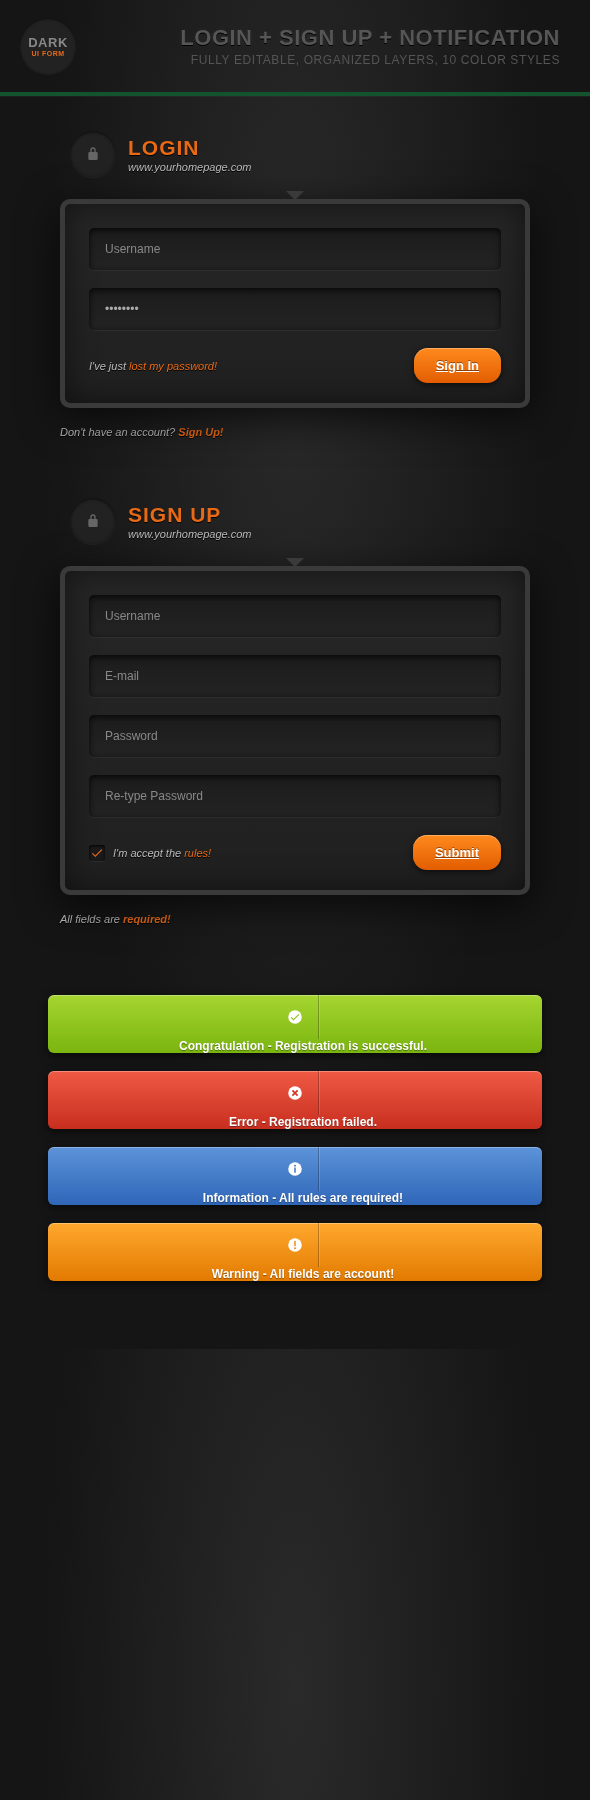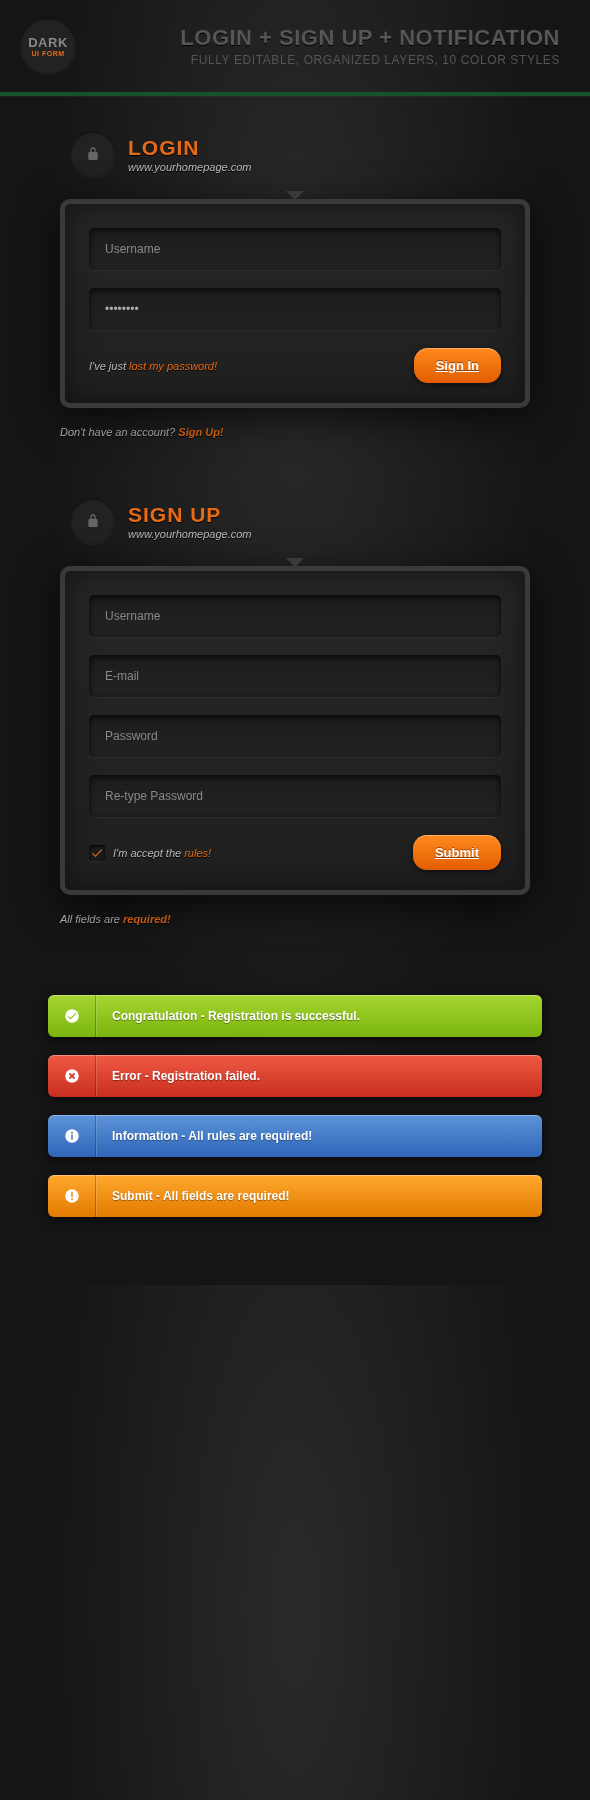--- a/index.html
+++ b/index.html
@@ -100,23 +100,24 @@
 .under-text .accent{color:#e86a17;font-weight:bold;}
 .check-row{display:flex;align-items:center;gap:8px;}
 .checkbox{
   width:16px;height:16px;border-radius:3px;
   background:#1a1a1a;box-shadow:inset 0 1px 3px #000,0 1px 0 rgba(255,255,255,.06);
   display:flex;align-items:center;justify-content:center;
 }
 .checkbox svg{width:14px;height:14px;}
 .notifications{padding:70px 48px 50px;}
 .notif{
-  height:42px;border-radius:6px;margin-bottom:18px;
+  height:58px;border-radius:6px;margin-bottom:18px;
   display:flex;align-items:center;overflow:hidden;
   box-shadow:0 3px 10px rgba(0,0,0,.6), inset 0 1px 0 rgba(255,255,255,.3);
+  flex-direction:column;
 }
 .notif-icon{
   width:48px;height:100%;display:flex;align-items:center;justify-content:center;
   border-right:1px solid rgba(0,0,0,.25);
   box-shadow:1px 0 0 rgba(255,255,255,.15);
 }
 .notif-icon svg{width:18px;height:18px;}
 .notif-text{
   padding-left:16px;color:#fff;font-weight:bold;font-size:12px;
   text-shadow:0 1px 1px rgba(0,0,0,.4);
@@ -247,15 +248,15 @@
     <div class="notif-text">Information - All rules are required!</div>
   </div>
   <div class="notif no">
     <div class="notif-icon">
       <svg viewBox="0 0 24 24">
           <circle cx="12" cy="12" r="9" fill="#fff"></circle>
           <rect x="11" y="6.5" width="2" height="7" fill="#ef8c12"></rect>
           <circle cx="12" cy="16.3" r="1.3" fill="#ef8c12"></circle>
         </svg>
     </div>
-    <div class="notif-text">Submit - All fields are required!</div>
+    <div class="notif-text">Warning - All fields are account!</div>
   </div>
 </div>
 
 </body></html>

